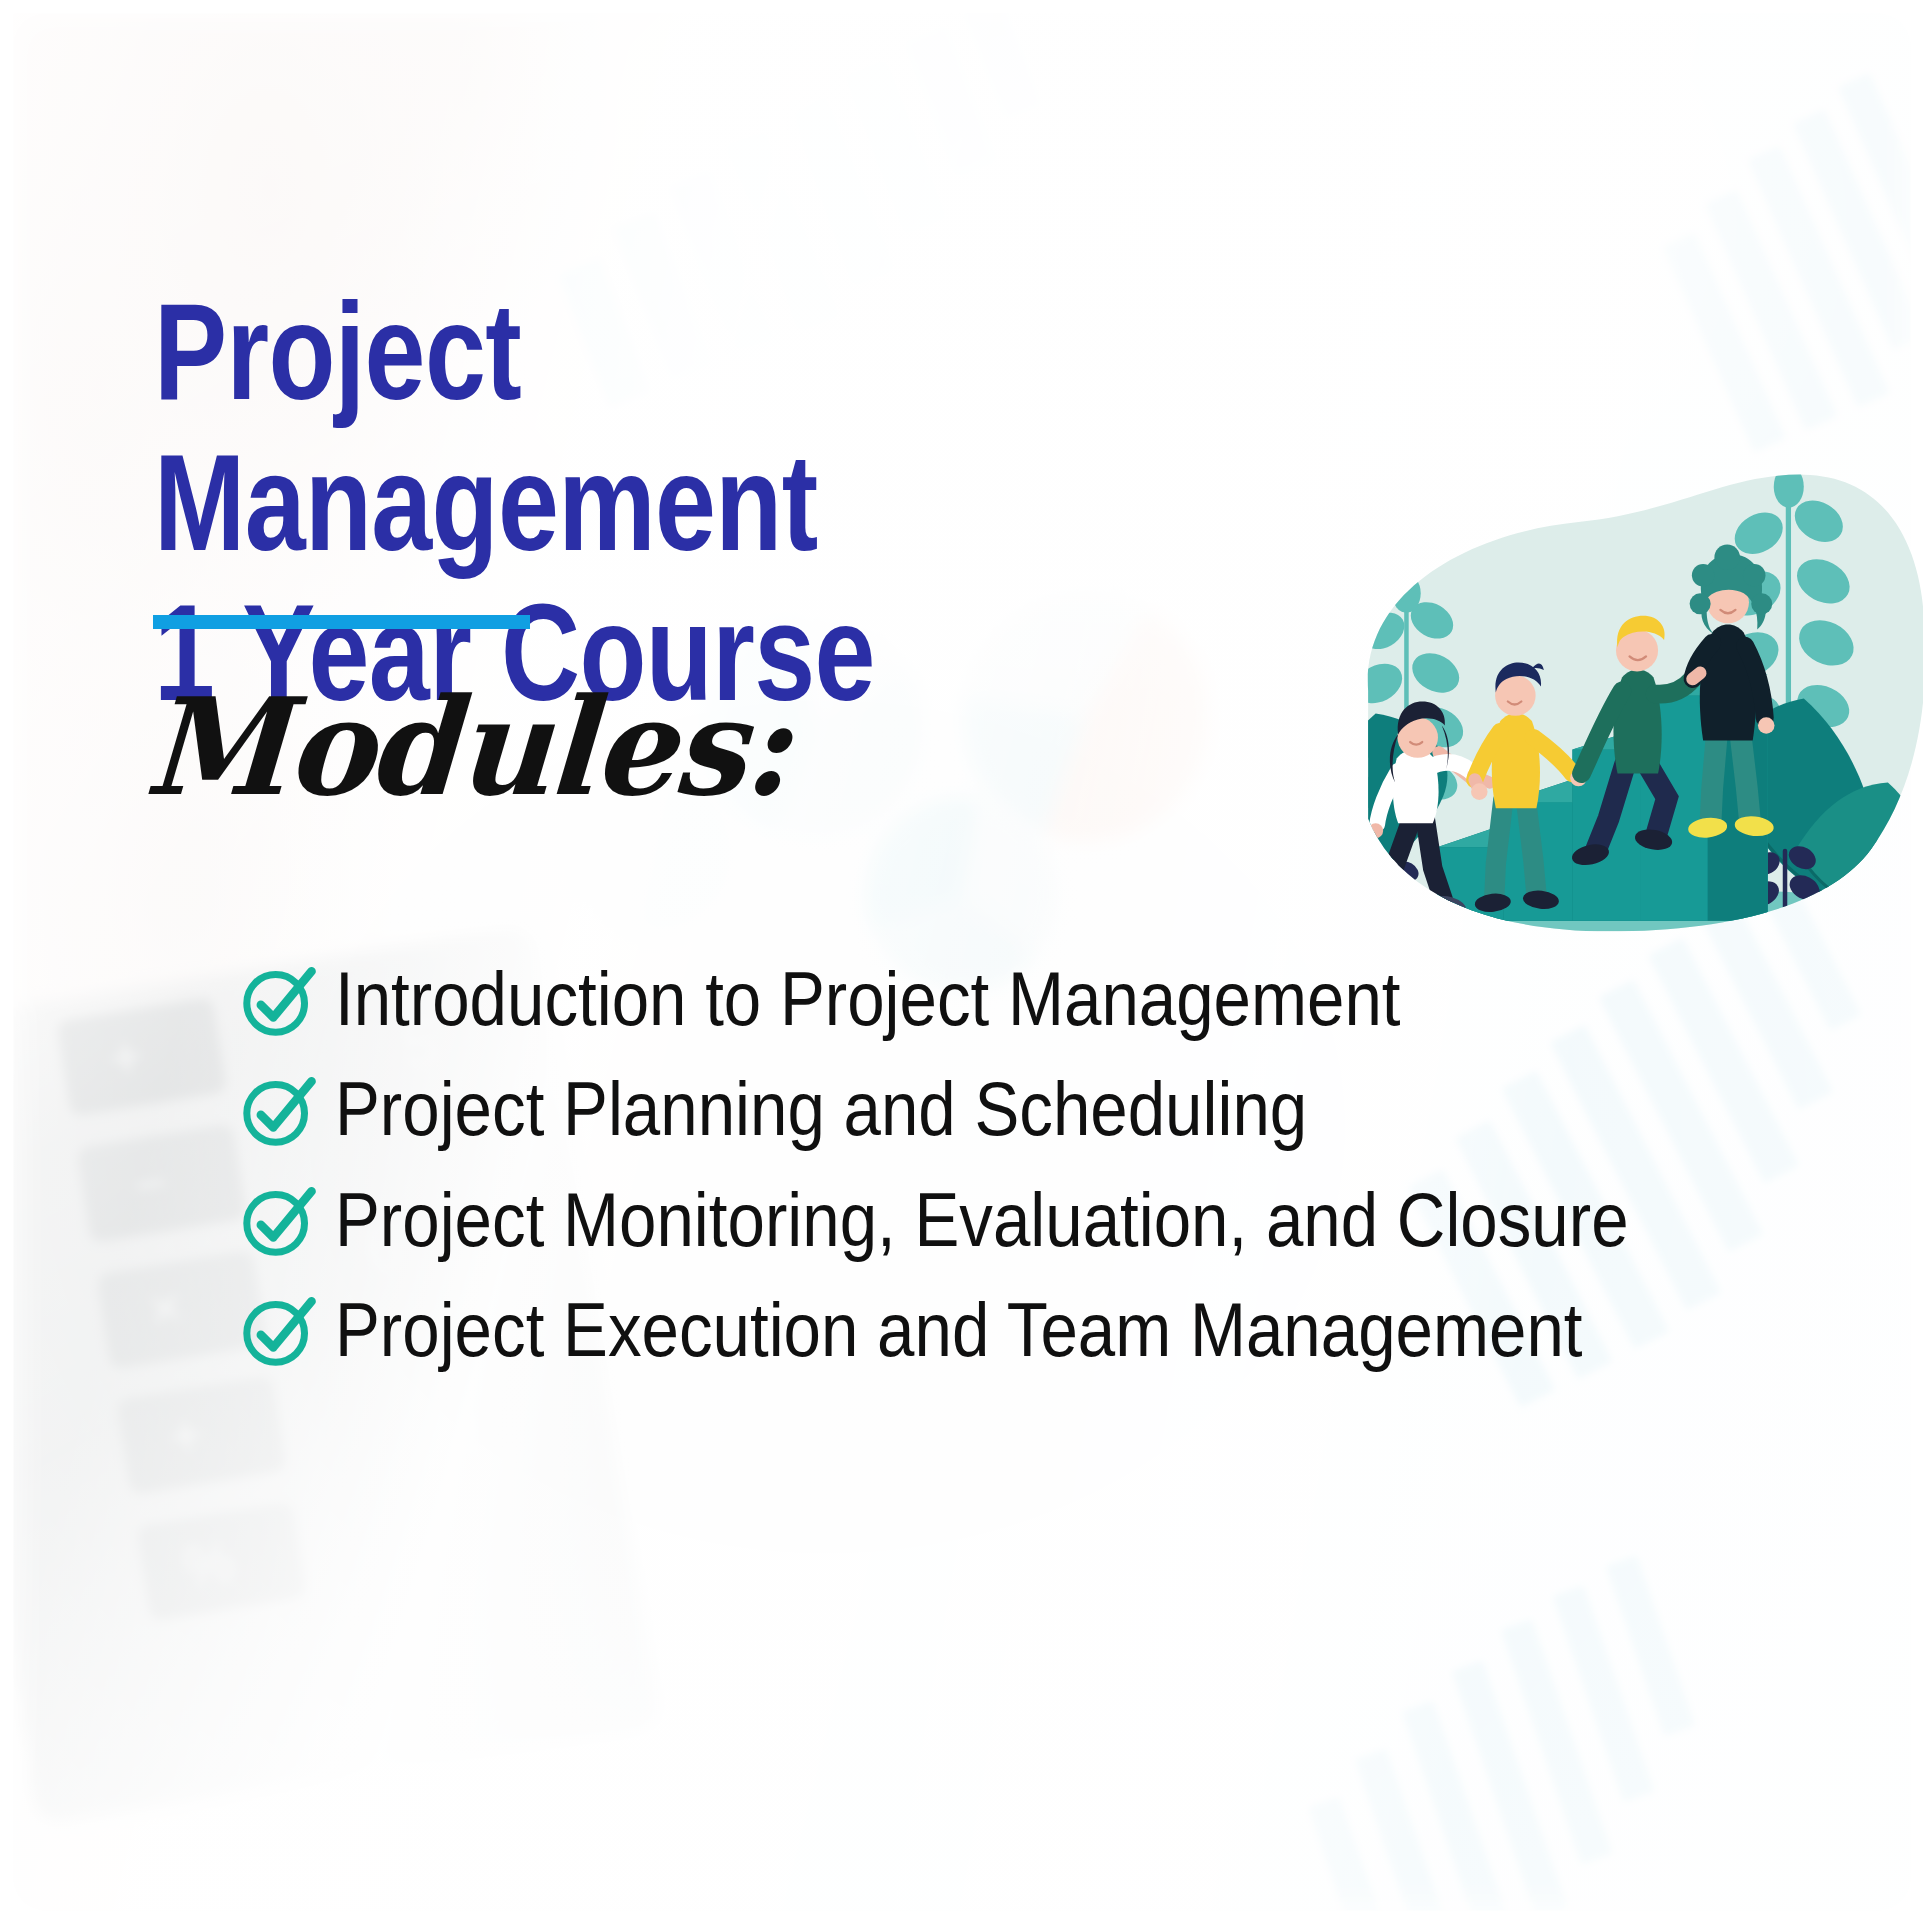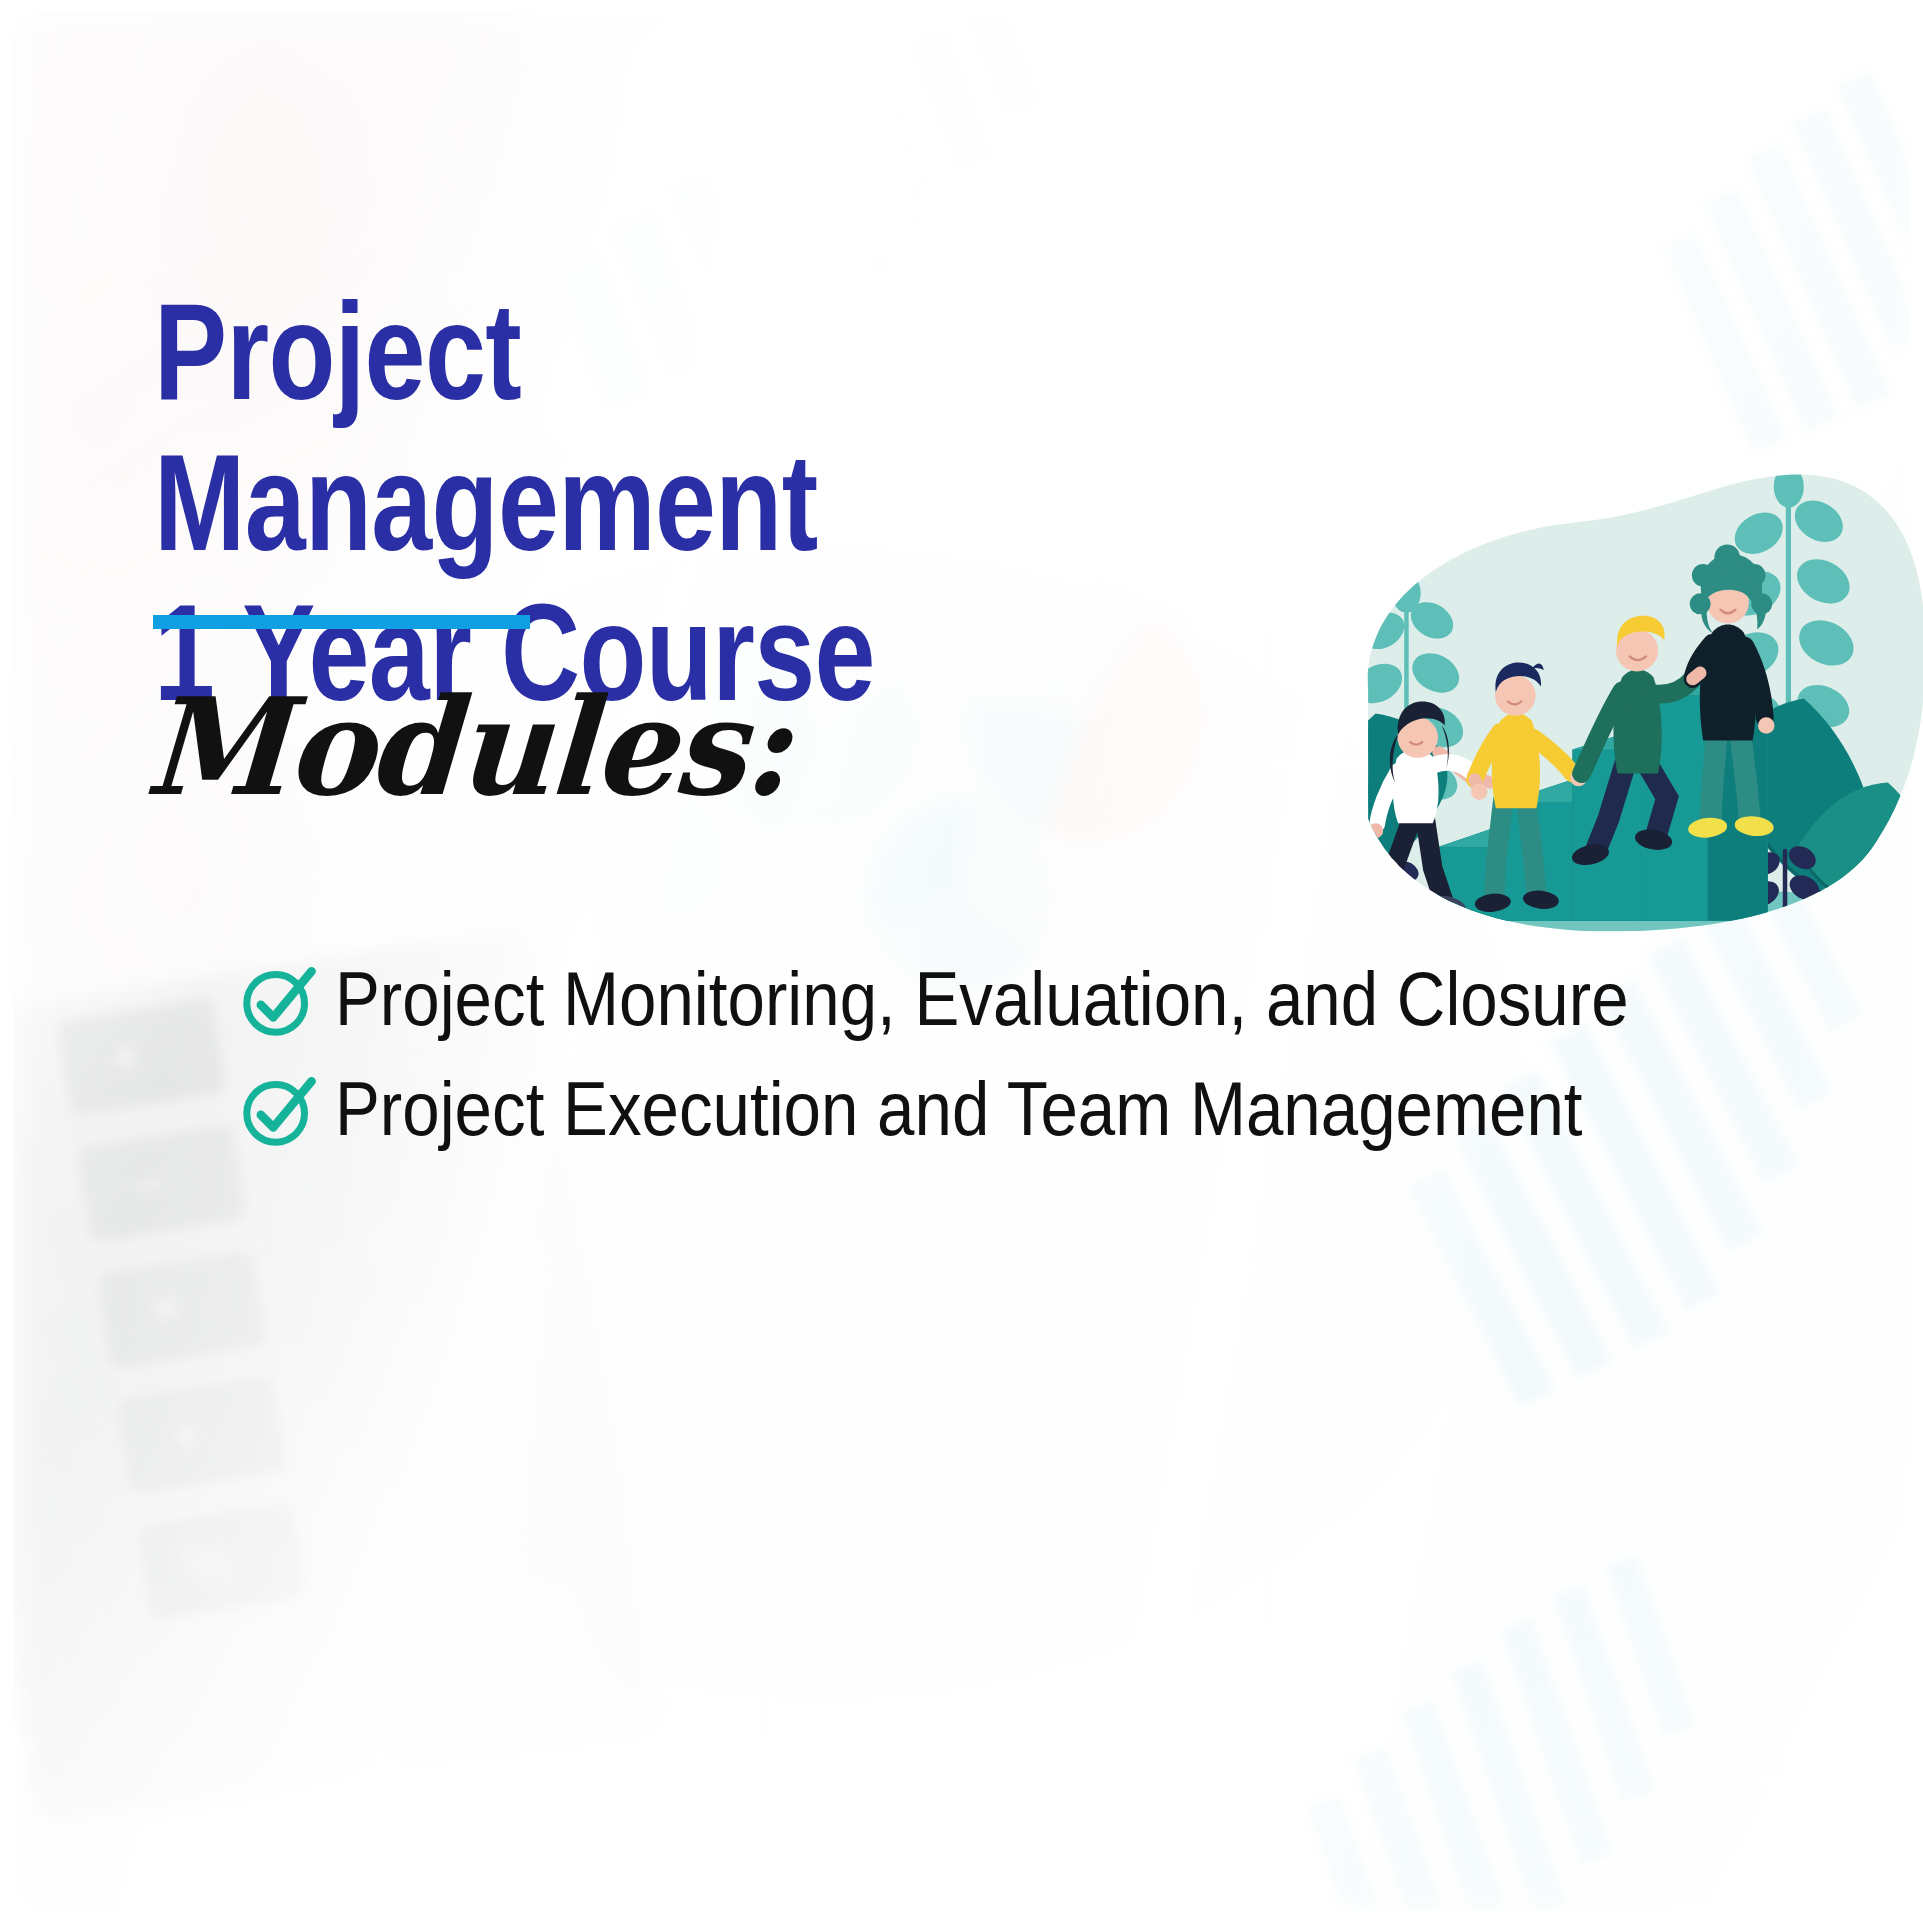--- a/index.html
+++ b/index.html
@@ -207,21 +207,39 @@
   <div class="content">
 
     <div class="title"><span>Project Management</span><br><span>1 Year Course</span></div>
 
     <div class="accent-bar"></div>
 
     <div class="modules-head">Modules:</div>
 
     <div class="module-list">
 
-
+      <div class="module-item">
+        <span class="check-ico">
+          <svg viewBox="0 0 100 100">
+            <circle cx="47" cy="53" r="37" fill="none" stroke="#14B39A" stroke-width="9"></circle>
+            <path d="M28 55 L44 71 L93 12" fill="none" stroke="#14B39A" stroke-width="11" stroke-linecap="round" stroke-linejoin="round"></path>
+          </svg>
+        </span>
+        <span class="module-label">Introduction to Project Management</span>
+      </div>
+
+      <div class="module-item">
+        <span class="check-ico">
+          <svg viewBox="0 0 100 100">
+            <circle cx="47" cy="53" r="37" fill="none" stroke="#14B39A" stroke-width="9"></circle>
+            <path d="M28 55 L44 71 L93 12" fill="none" stroke="#14B39A" stroke-width="11" stroke-linecap="round" stroke-linejoin="round"></path>
+          </svg>
+        </span>
+        <span class="module-label">Project Planning and Scheduling</span>
+      </div>
 
       <div class="module-item">
         <span class="check-ico">
           <svg viewBox="0 0 100 100">
             <circle cx="47" cy="53" r="37" fill="none" stroke="#14B39A" stroke-width="9"></circle>
             <path d="M28 55 L44 71 L93 12" fill="none" stroke="#14B39A" stroke-width="11" stroke-linecap="round" stroke-linejoin="round"></path>
           </svg>
         </span>
         <span class="module-label">Project Monitoring, Evaluation, and Closure</span>
       </div>

